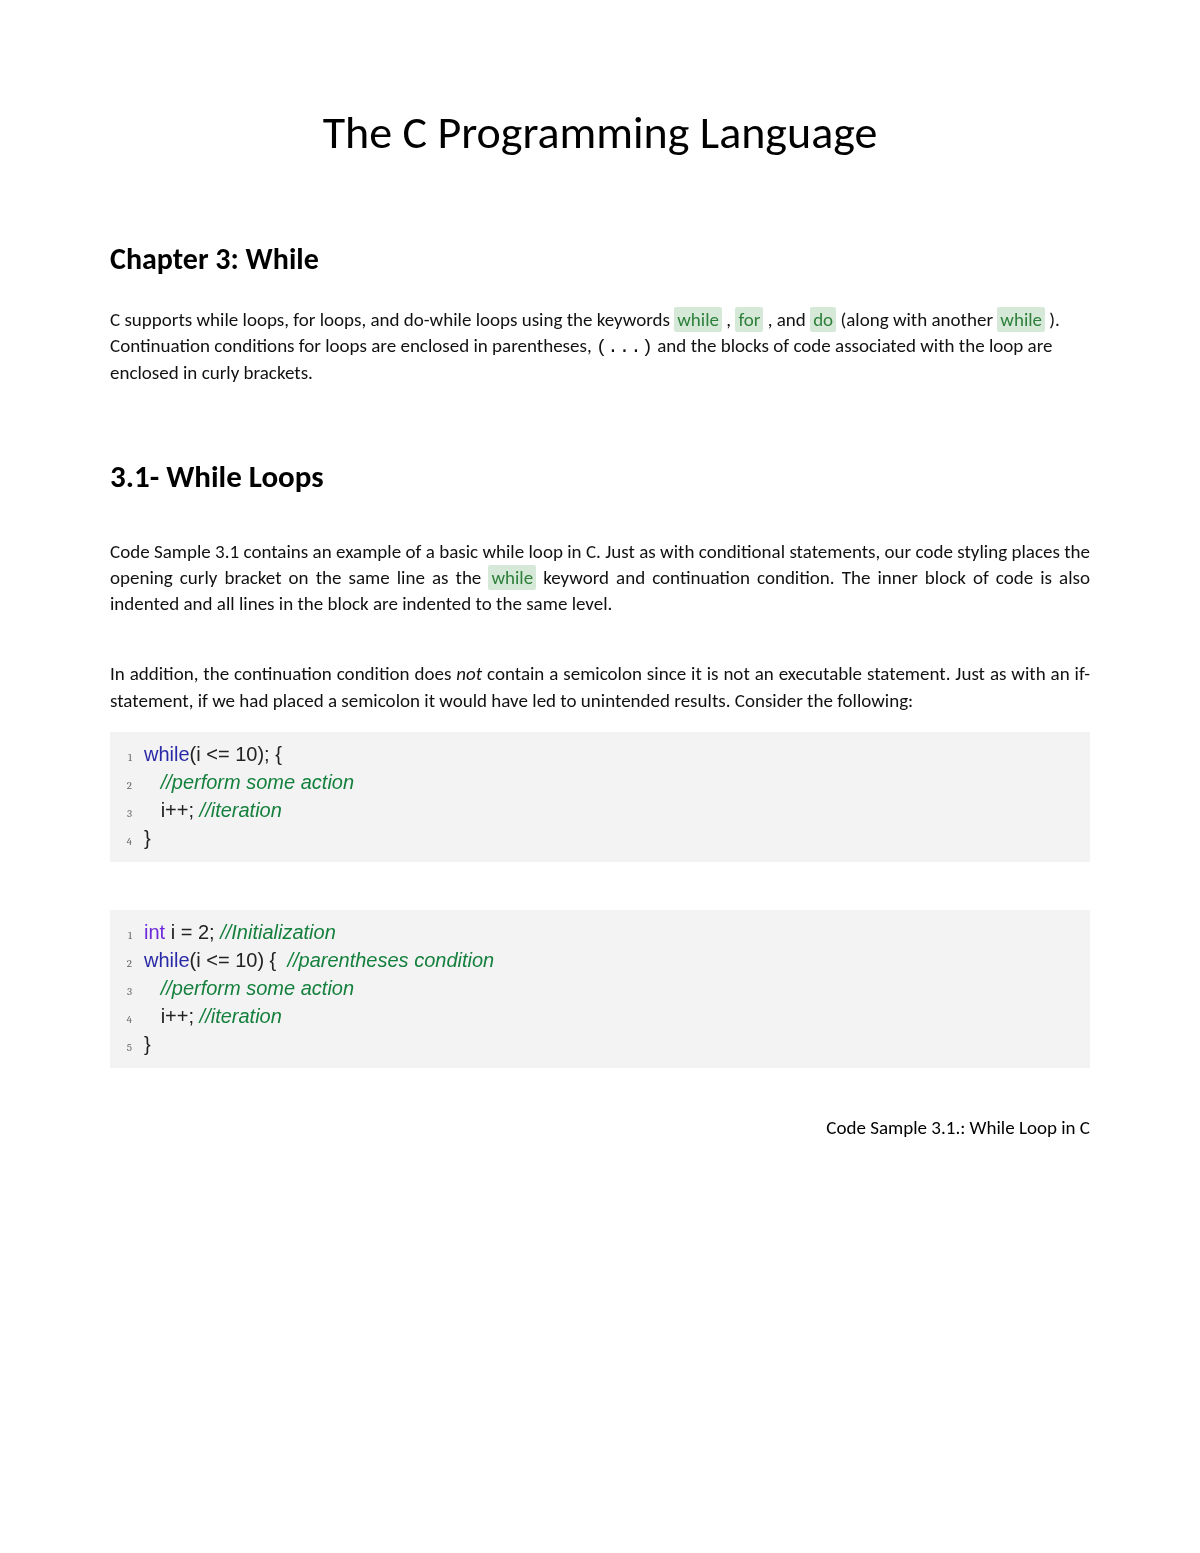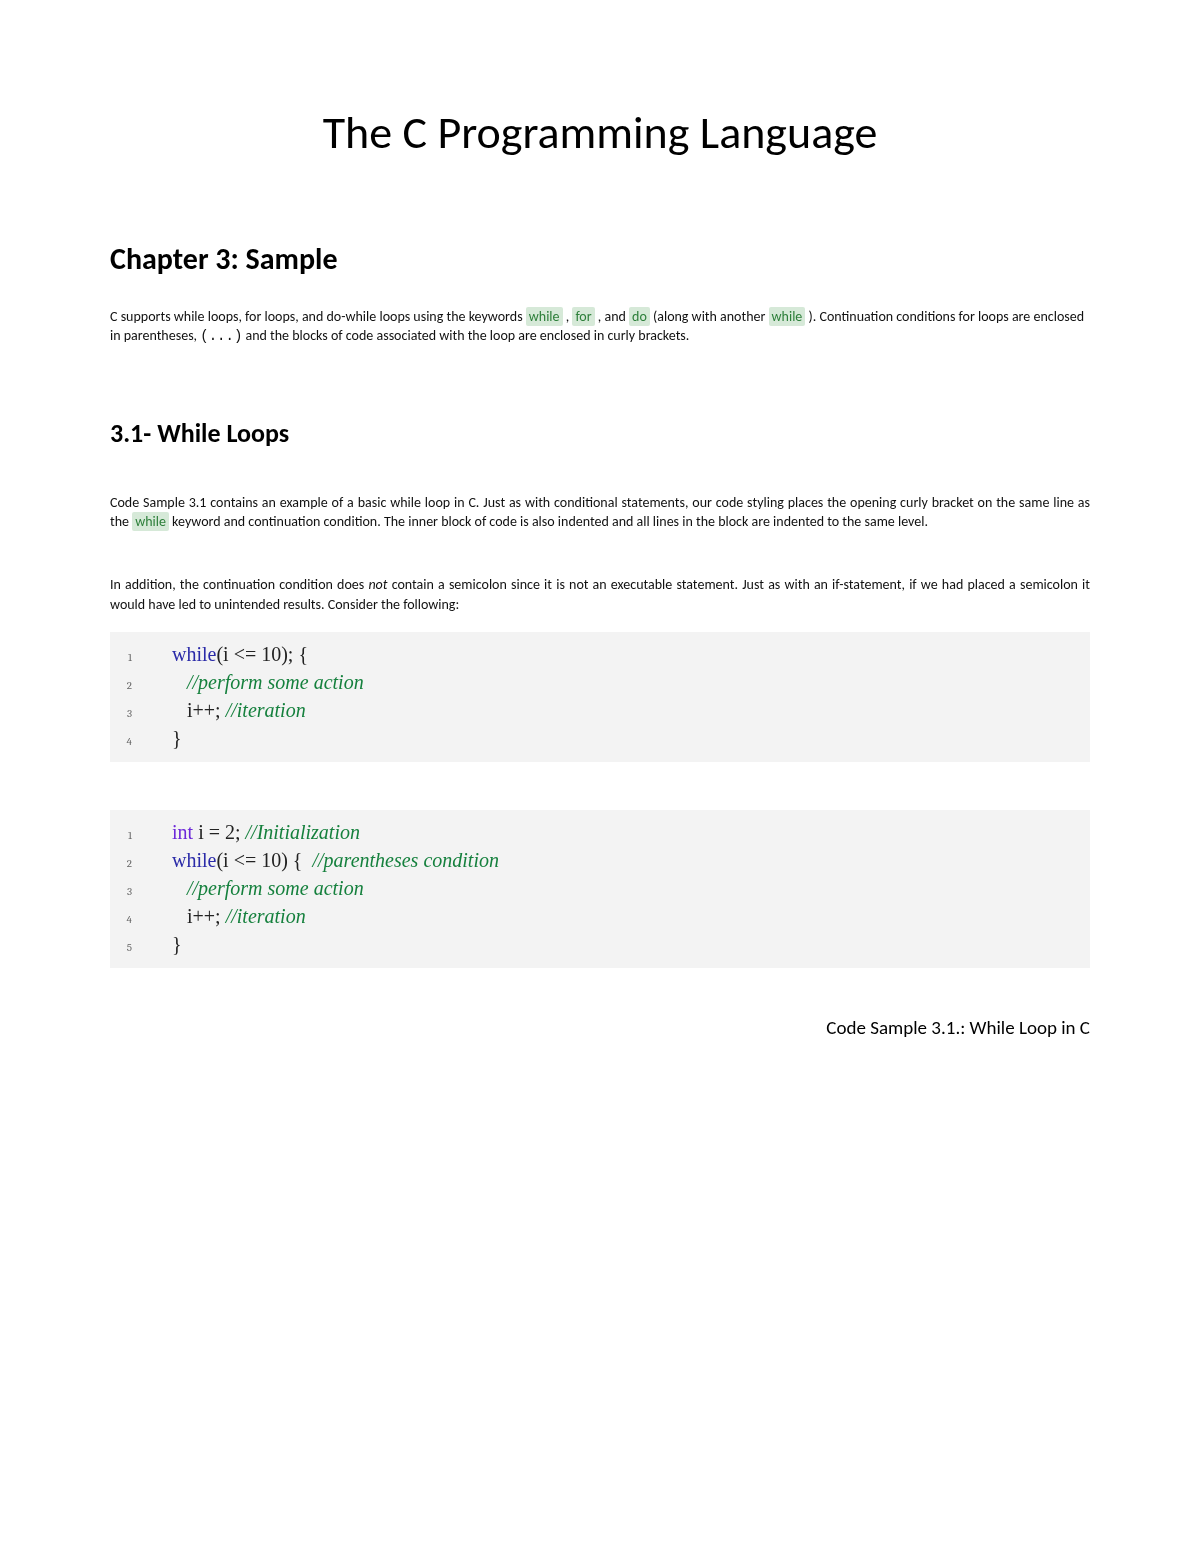--- a/index.html
+++ b/index.html
@@ -20,37 +20,37 @@
     font-weight: 400;
     margin: 4px 0 80px 0;
     color: #000;
   }
   .chapter {
     font-size: 30px;
     font-weight: 700;
     margin: 0 0 30px 0;
   }
   .para {
-    font-size: 14px;
+    font-size: 19px;
     line-height: 1.38;
     margin: 0 0 18px 0;
     color: #111;
   }
   .para.justify { text-align: justify; margin-top: 44px; }
   .kw {
     background: #d6e9d8;
     color: #2d7f3a;
     padding: 1px 3px;
     border-radius: 2px;
   }
   .mono {
     font-family: "Courier New", monospace;
   }
   .section {
-    font-size: 26px;
+    font-size: 31px;
     font-weight: 700;
     margin: 70px 0 26px 0;
   }
   em.it { }
   .codeblock {
     background: #f3f3f3;
     padding: 8px 12px 10px 12px;
     margin: 14px 0 48px 0;
     font-size: 20px;
     line-height: 1.4;
@@ -62,42 +62,41 @@
   .ln {
     width: 22px;
     text-align: right;
     font-family: "Cambria", Georgia, serif;
     font-size: 11px;
     color: #666;
     flex-shrink: 0;
     padding-right: 12px;
   }
   .code {
-    font-family: Liberation Serif, serif;
+    font-family: Liberation Sans, sans-serif;
     white-space: pre;
-    margin-left: 28px;
   }
   .c-kw { color: #2a2aa8; }
   .c-cm { color: #15803d; font-style: italic; }
   .c-type { color: #6d28d9; }
   .c-plain { color: #222; }
   .caption {
     text-align: right;
     font-size: 19px;
     margin: 30px 0 0 0;
   }
 </style>
 </head>
 <body>
 
 <div class="page">
 
   <h1 class="title">The C Programming Language</h1>
 
-  <h2 class="chapter">Chapter 3: Sample</h2>
+  <h2 class="chapter">Chapter 3: While</h2>
 
   <p class="para">
     <span>C supports while loops, for loops, and do-while loops using the keywords </span><span class="kw">while</span><span> , </span><span class="kw">for</span><span> , and </span><span class="kw">do</span><span> (along with another </span><span class="kw">while</span><span> ). Continuation conditions for loops are enclosed in parentheses, </span><span class="mono">(...)</span><span> and the blocks of code associated with the loop are enclosed in curly brackets.</span>
   </p>
 
   <h3 class="section">3.1- While Loops</h3>
 
   <p class="para justify">
     <span>Code Sample 3.1 contains an example of a basic while loop in C. Just as with conditional statements, our code styling places the opening curly bracket on the same line as the </span><span class="kw">while</span><span> keyword and continuation condition. The inner block of code is also indented and all lines in the block are indented to the same level.</span>
   </p>

